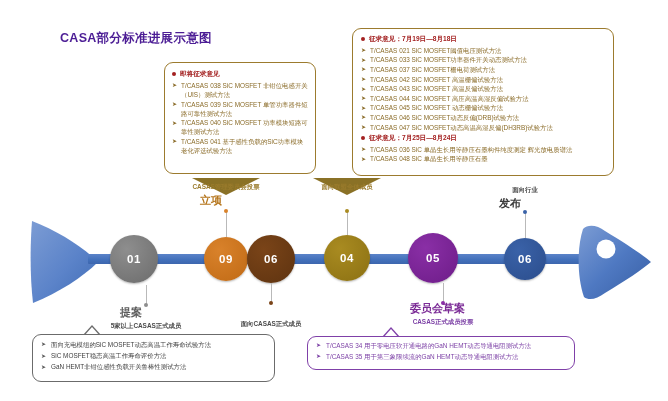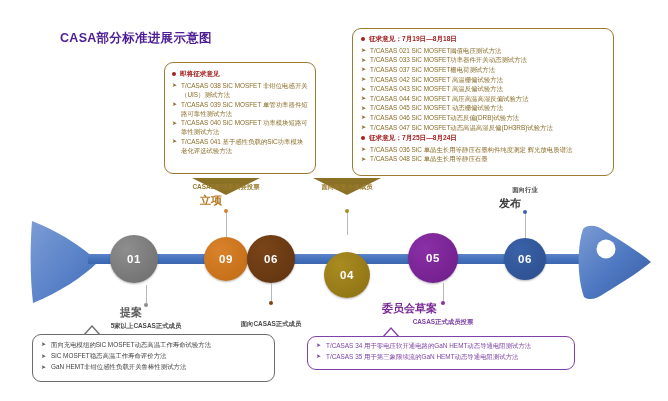--- a/index.html
+++ b/index.html
@@ -126,21 +126,21 @@
   .node {
     position: absolute; border-radius: 50%;
     display: flex; align-items: center; justify-content: center;
     color: #ffffff; font-size: 11.5px; font-weight: bold;
     letter-spacing: .5px;
     box-shadow: 0 1px 2px rgba(0,0,0,.28);
   }
   .n01 { left: 110px; top: 235px; width: 48px; height: 48px; background: radial-gradient(circle at 35% 30%, #8e8e8e, #6b6b6b); }
   .n02 { left: 204px; top: 237px; width: 44px; height: 44px; background: radial-gradient(circle at 35% 30%, #d9822b, #c06a15); }
   .n03 { left: 247px; top: 235px; width: 48px; height: 48px; background: radial-gradient(circle at 35% 30%, #7a4418, #5e3310); }
-  .n04 { left: 324px; top: 252px; width: 46px; height: 46px; background: radial-gradient(circle at 35% 30%, #a98b21, #8b7012); }
+  .n04 { left: 324px; top: 235px; width: 46px; height: 46px; background: radial-gradient(circle at 35% 30%, #a98b21, #8b7012); }
   .n05 { left: 408px; top: 233px; width: 50px; height: 50px; background: radial-gradient(circle at 35% 30%, #8a2fa6, #6d1c88); }
   .n06 { left: 504px; top: 238px; width: 42px; height: 42px; background: radial-gradient(circle at 35% 30%, #3a62a8, #2b4d8c); }
 
   
   .leader {
     position: absolute; width: 1px;
     background: #b9b9b9;
   }
   .leader-dot {
     position: absolute; width: 4px; height: 4px; border-radius: 50%;
@@ -232,21 +232,21 @@
   <div class="lbl-big" style="left:120px; top:305px; width:52px; color:#5c5c5c;">提案</div>
   <div class="lbl-small" style="left:86px; top:322px; width:120px; color:#4a4a4a;">5家以上CASAS正式成员</div>
 
   <div class="lbl-small" style="left:166px; top:183px; width:120px; color:#9a7b2c;">CASAS管理委员会投票</div>
   <div class="lbl-big" style="left:200px; top:193px; width:52px; color:#b5761d;">立项</div>
 
   <div class="lbl-small" style="left:226px; top:320px; width:90px; color:#4a4a4a;">面向CASAS正式成员</div>
 
   <div class="lbl-small" style="left:297px; top:183px; width:100px; color:#9a7b2c;">面向联盟全体成员</div>
 
-  <div class="lbl-big" style="left:382px; top:301px; width:90px; color:#7b2b96;">委员会草案</div>
+  <div class="lbl-big" style="left:410px; top:301px; width:90px; color:#7b2b96;">委员会草案</div>
   <div class="lbl-small" style="left:396px; top:318px; width:94px; color:#7b3fa5;">CASAS正式成员投票</div>
 
   <div class="lbl-small" style="left:486px; top:186px; width:78px; color:#4a4a4a;">面向行业</div>
   <div class="lbl-big" style="left:499px; top:196px; width:52px; color:#3a3a3a;">发布</div>
 
   <div class="callout callout-left">
     <div class="c-head">
       <span class="bullet-dot"></span>
       <span>即将征求意见</span>
     </div>

